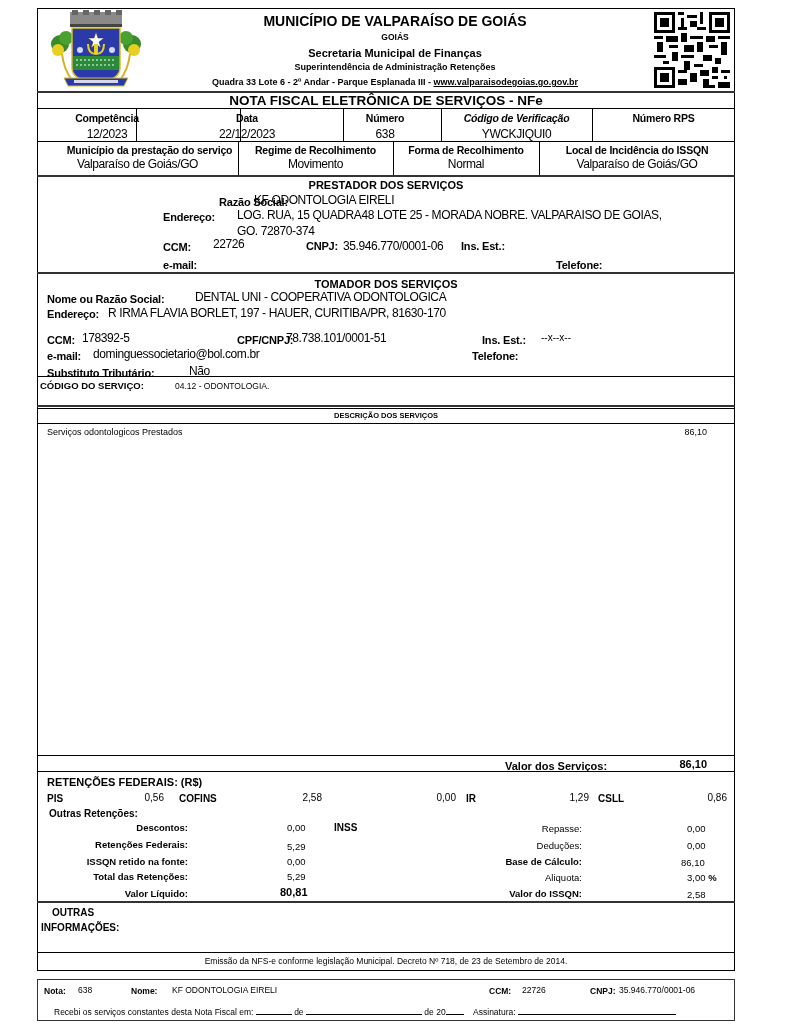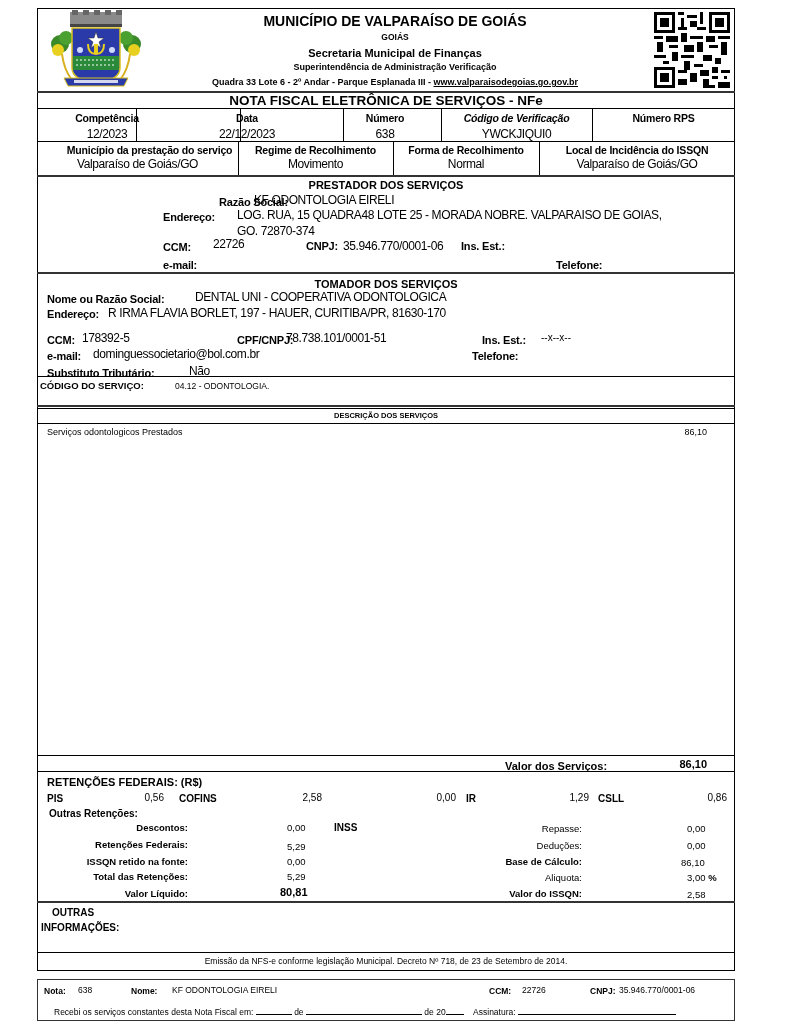--- a/index.html
+++ b/index.html
@@ -58,21 +58,21 @@
     <circle cx="62" cy="40" r="3" fill="#cfd8ff"></circle>
 
     <path d="M14 68 L78 68 L74 76 L18 76 Z" fill="#2a3aa8" stroke="#d8c020" stroke-width="1"></path>
     <rect x="24" y="70" width="44" height="3" fill="#fff" opacity="0.8"></rect>
   </svg>
 </div>
 
 <div class="abs c b t14" style="left:150px;top:13px;width:490px;">MUNICÍPIO DE VALPARAÍSO DE GOIÁS</div>
 <div class="abs c b" style="left:150px;top:32px;width:490px;font-size:8.5px;">GOIÁS</div>
 <div class="abs c b t11" style="left:150px;top:47px;width:490px;">Secretaria Municipal de Finanças</div>
-<div class="abs c b" style="left:150px;top:62px;width:490px;font-size:9px;">Superintendência de Administração Verificação</div>
+<div class="abs c b" style="left:150px;top:62px;width:490px;font-size:9px;">Superintendência de Administração Retenções</div>
 <div class="abs c b" style="left:150px;top:77px;width:490px;font-size:9px;">
   <span>Quadra 33 Lote 6 - 2º Andar - Parque Esplanada III  - </span><a class="link">www.valparaisodegoias.go.gov.br</a>
 </div>
 
 <div class="abs" style="left:654px;top:12px;width:76px;height:76px;">
   <svg width="76" height="76" viewBox="0 0 25 25" shape-rendering="crispEdges">
     <rect width="25" height="25" fill="#fff"></rect>
     <g fill="#000">
       <rect x="0" y="0" width="7" height="7"></rect>
         <rect x="1" y="1" width="5" height="5" fill="#fff"></rect>

